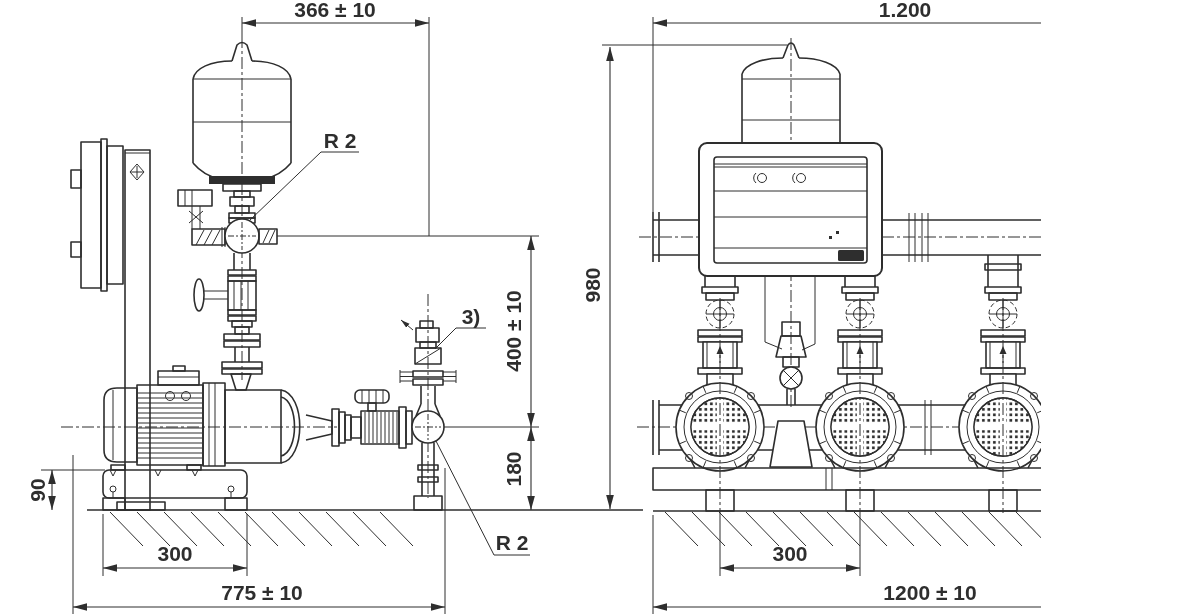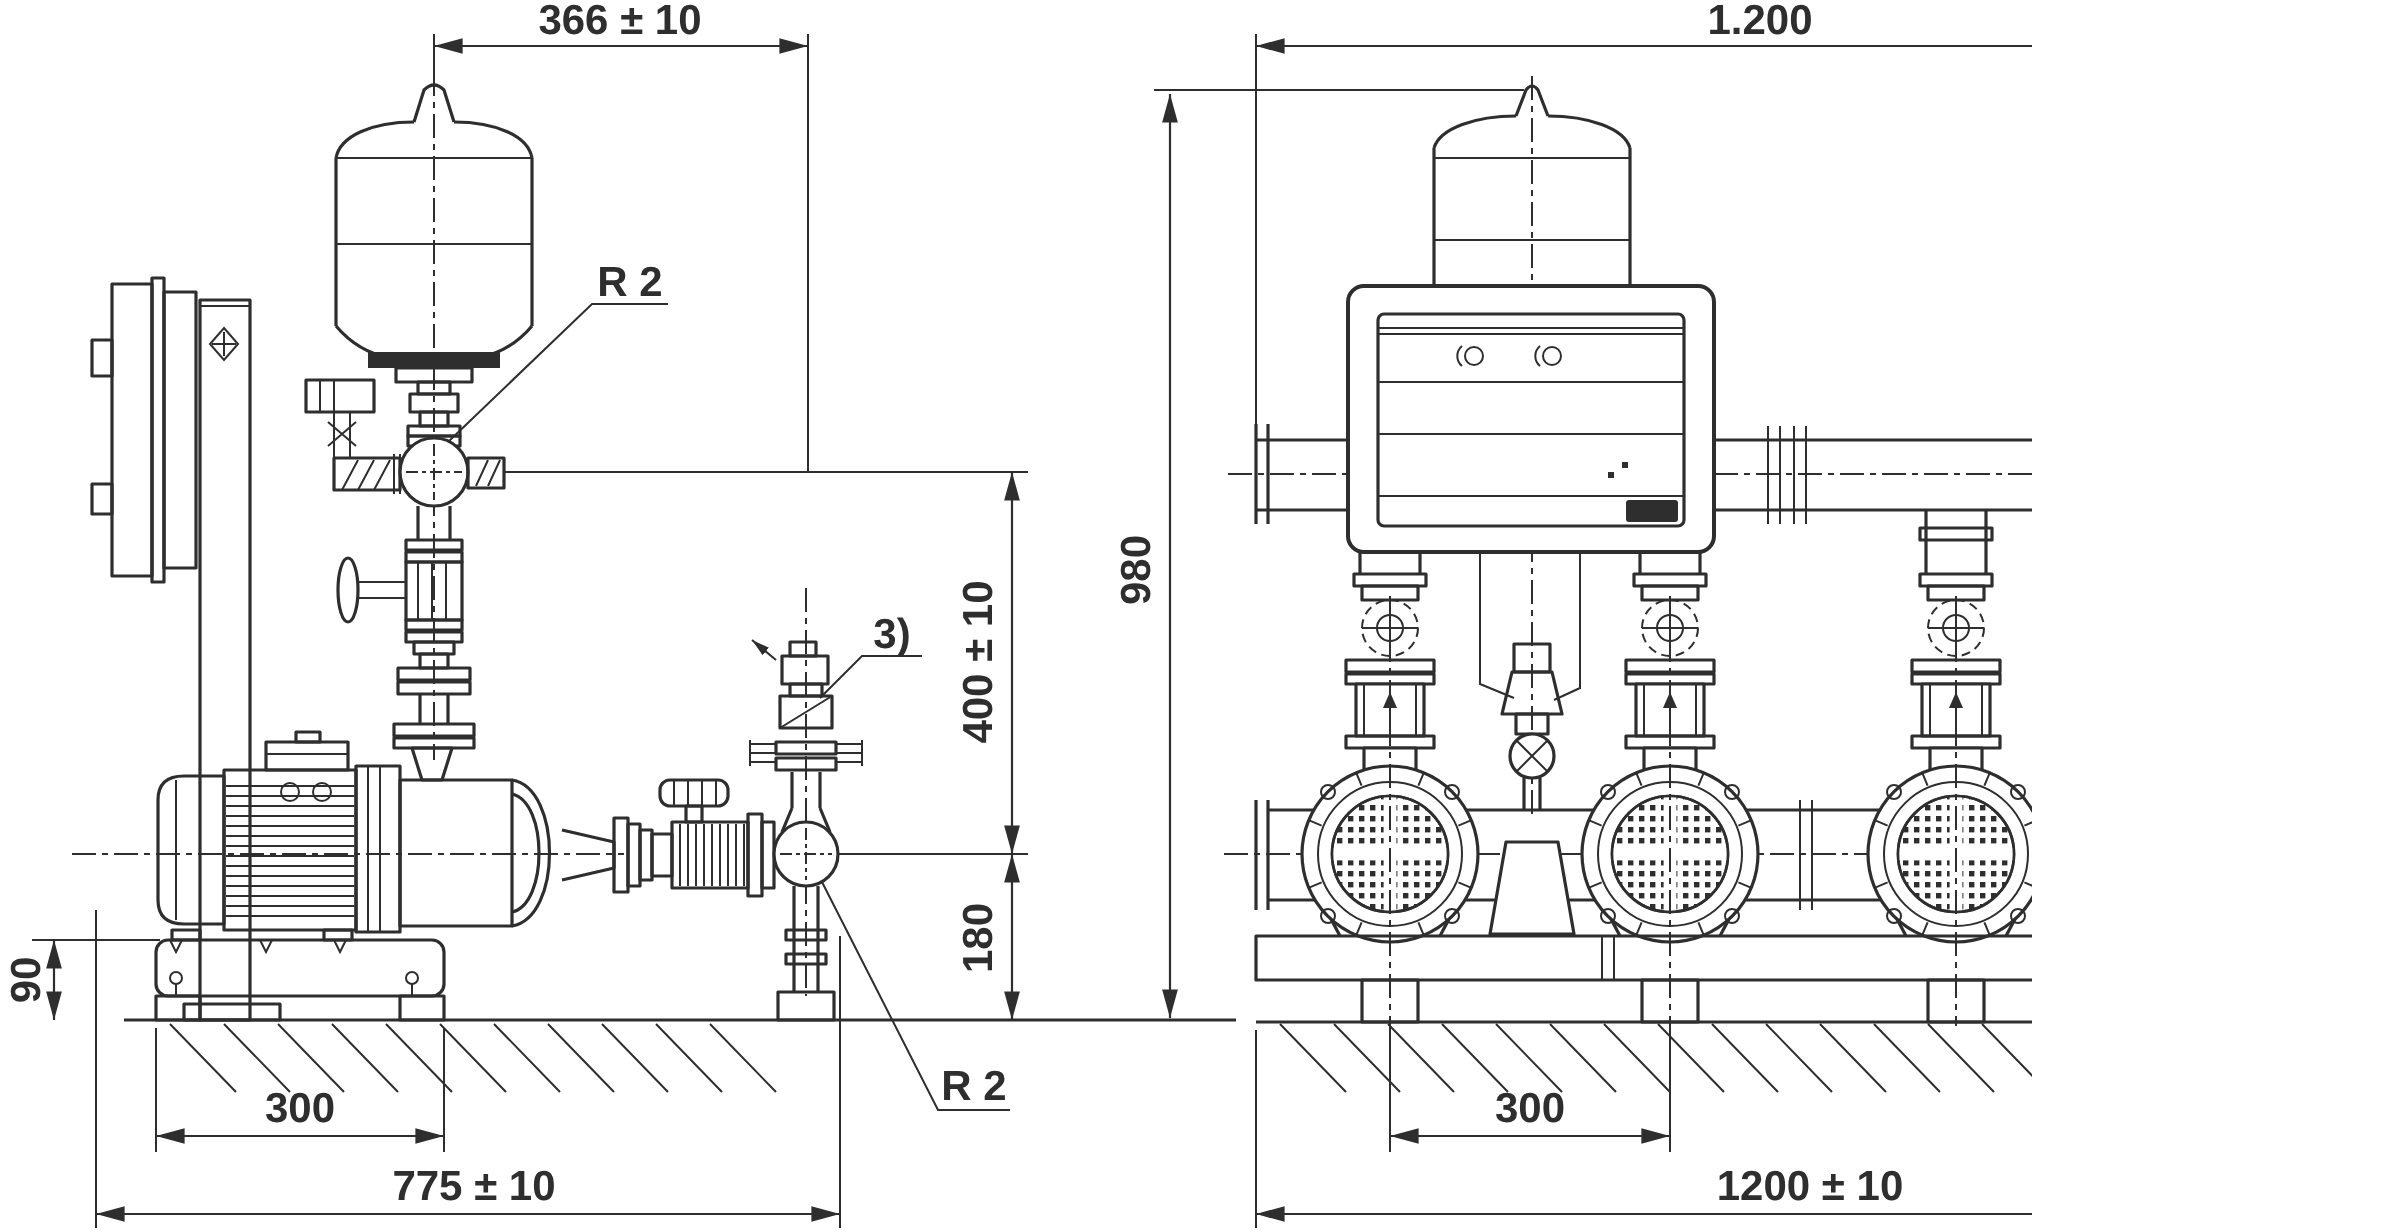--- a/index.html
+++ b/index.html
@@ -1,16 +1,16 @@
 <!DOCTYPE html>
 <html><head>
 <meta charset="utf-8">
 <style>
   html,body{margin:0;padding:0;background:#fff;}
-  .stage{width:1016px;height:616px;background:#fff;position:relative;overflow:hidden;}
+  .stage{width:1016px;height:616px;background:#fff;position:relative;overflow:hidden;margin-left:25px;}
   svg{display:block;}
   svg text{font-family:"Liberation Sans",sans-serif;font-weight:bold;font-size:21px;fill:#2e2e2e;}
   .o{fill:none;stroke:#2e2e2e;stroke-width:1.6;stroke-linejoin:round;}
   .t{fill:none;stroke:#2e2e2e;stroke-width:1;}
   .d{fill:none;stroke:#2e2e2e;stroke-width:1;stroke-dasharray:12 3 3 3;}
   .dim{fill:none;stroke:#2e2e2e;stroke-width:1.1;}
   .f{fill:#2e2e2e;stroke:none;}
   .w{fill:#fff;stroke:#2e2e2e;stroke-width:1.6;stroke-linejoin:round;}
   .w2{fill:#fff;stroke:#2e2e2e;stroke-width:2;stroke-linejoin:round;}
 </style>

